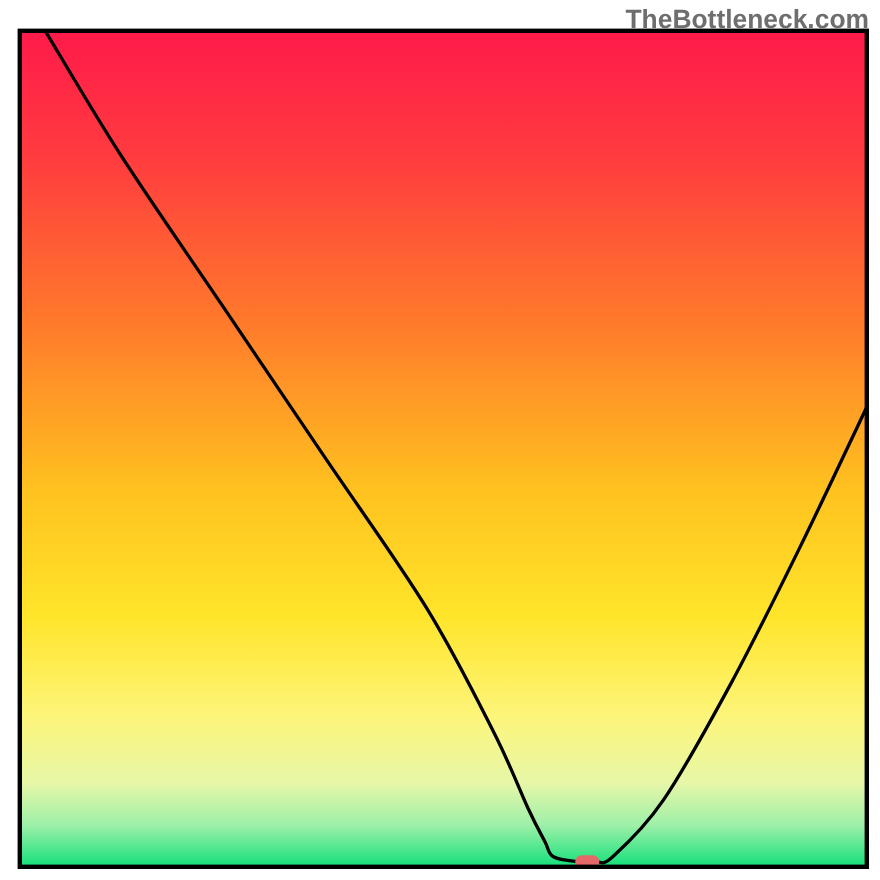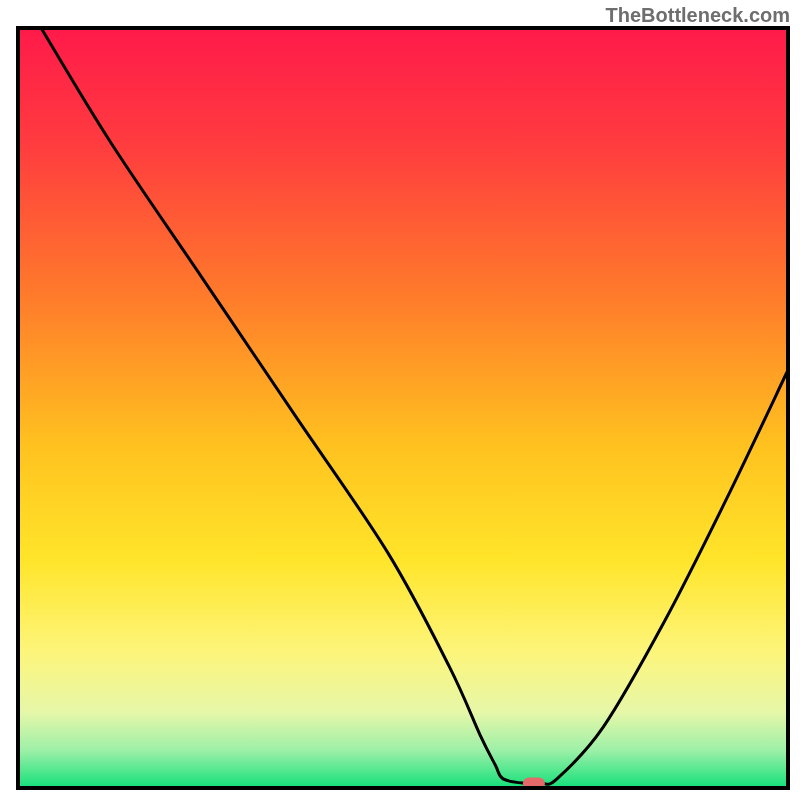--- a/index.html
+++ b/index.html
@@ -12,21 +12,21 @@
   }
   .container {
     position: relative;
     width: 800px;
     height: 800px;
   }
   .attribution {
     position: absolute;
     top: 4px;
     right: 10px;
-    font-size: 20px;
+    font-size: 24px;
     font-weight: bold;
     color: #6e6e6e;
   }
   svg {
     display: block;
   }
 </style>
 </head>
 <body>
 

